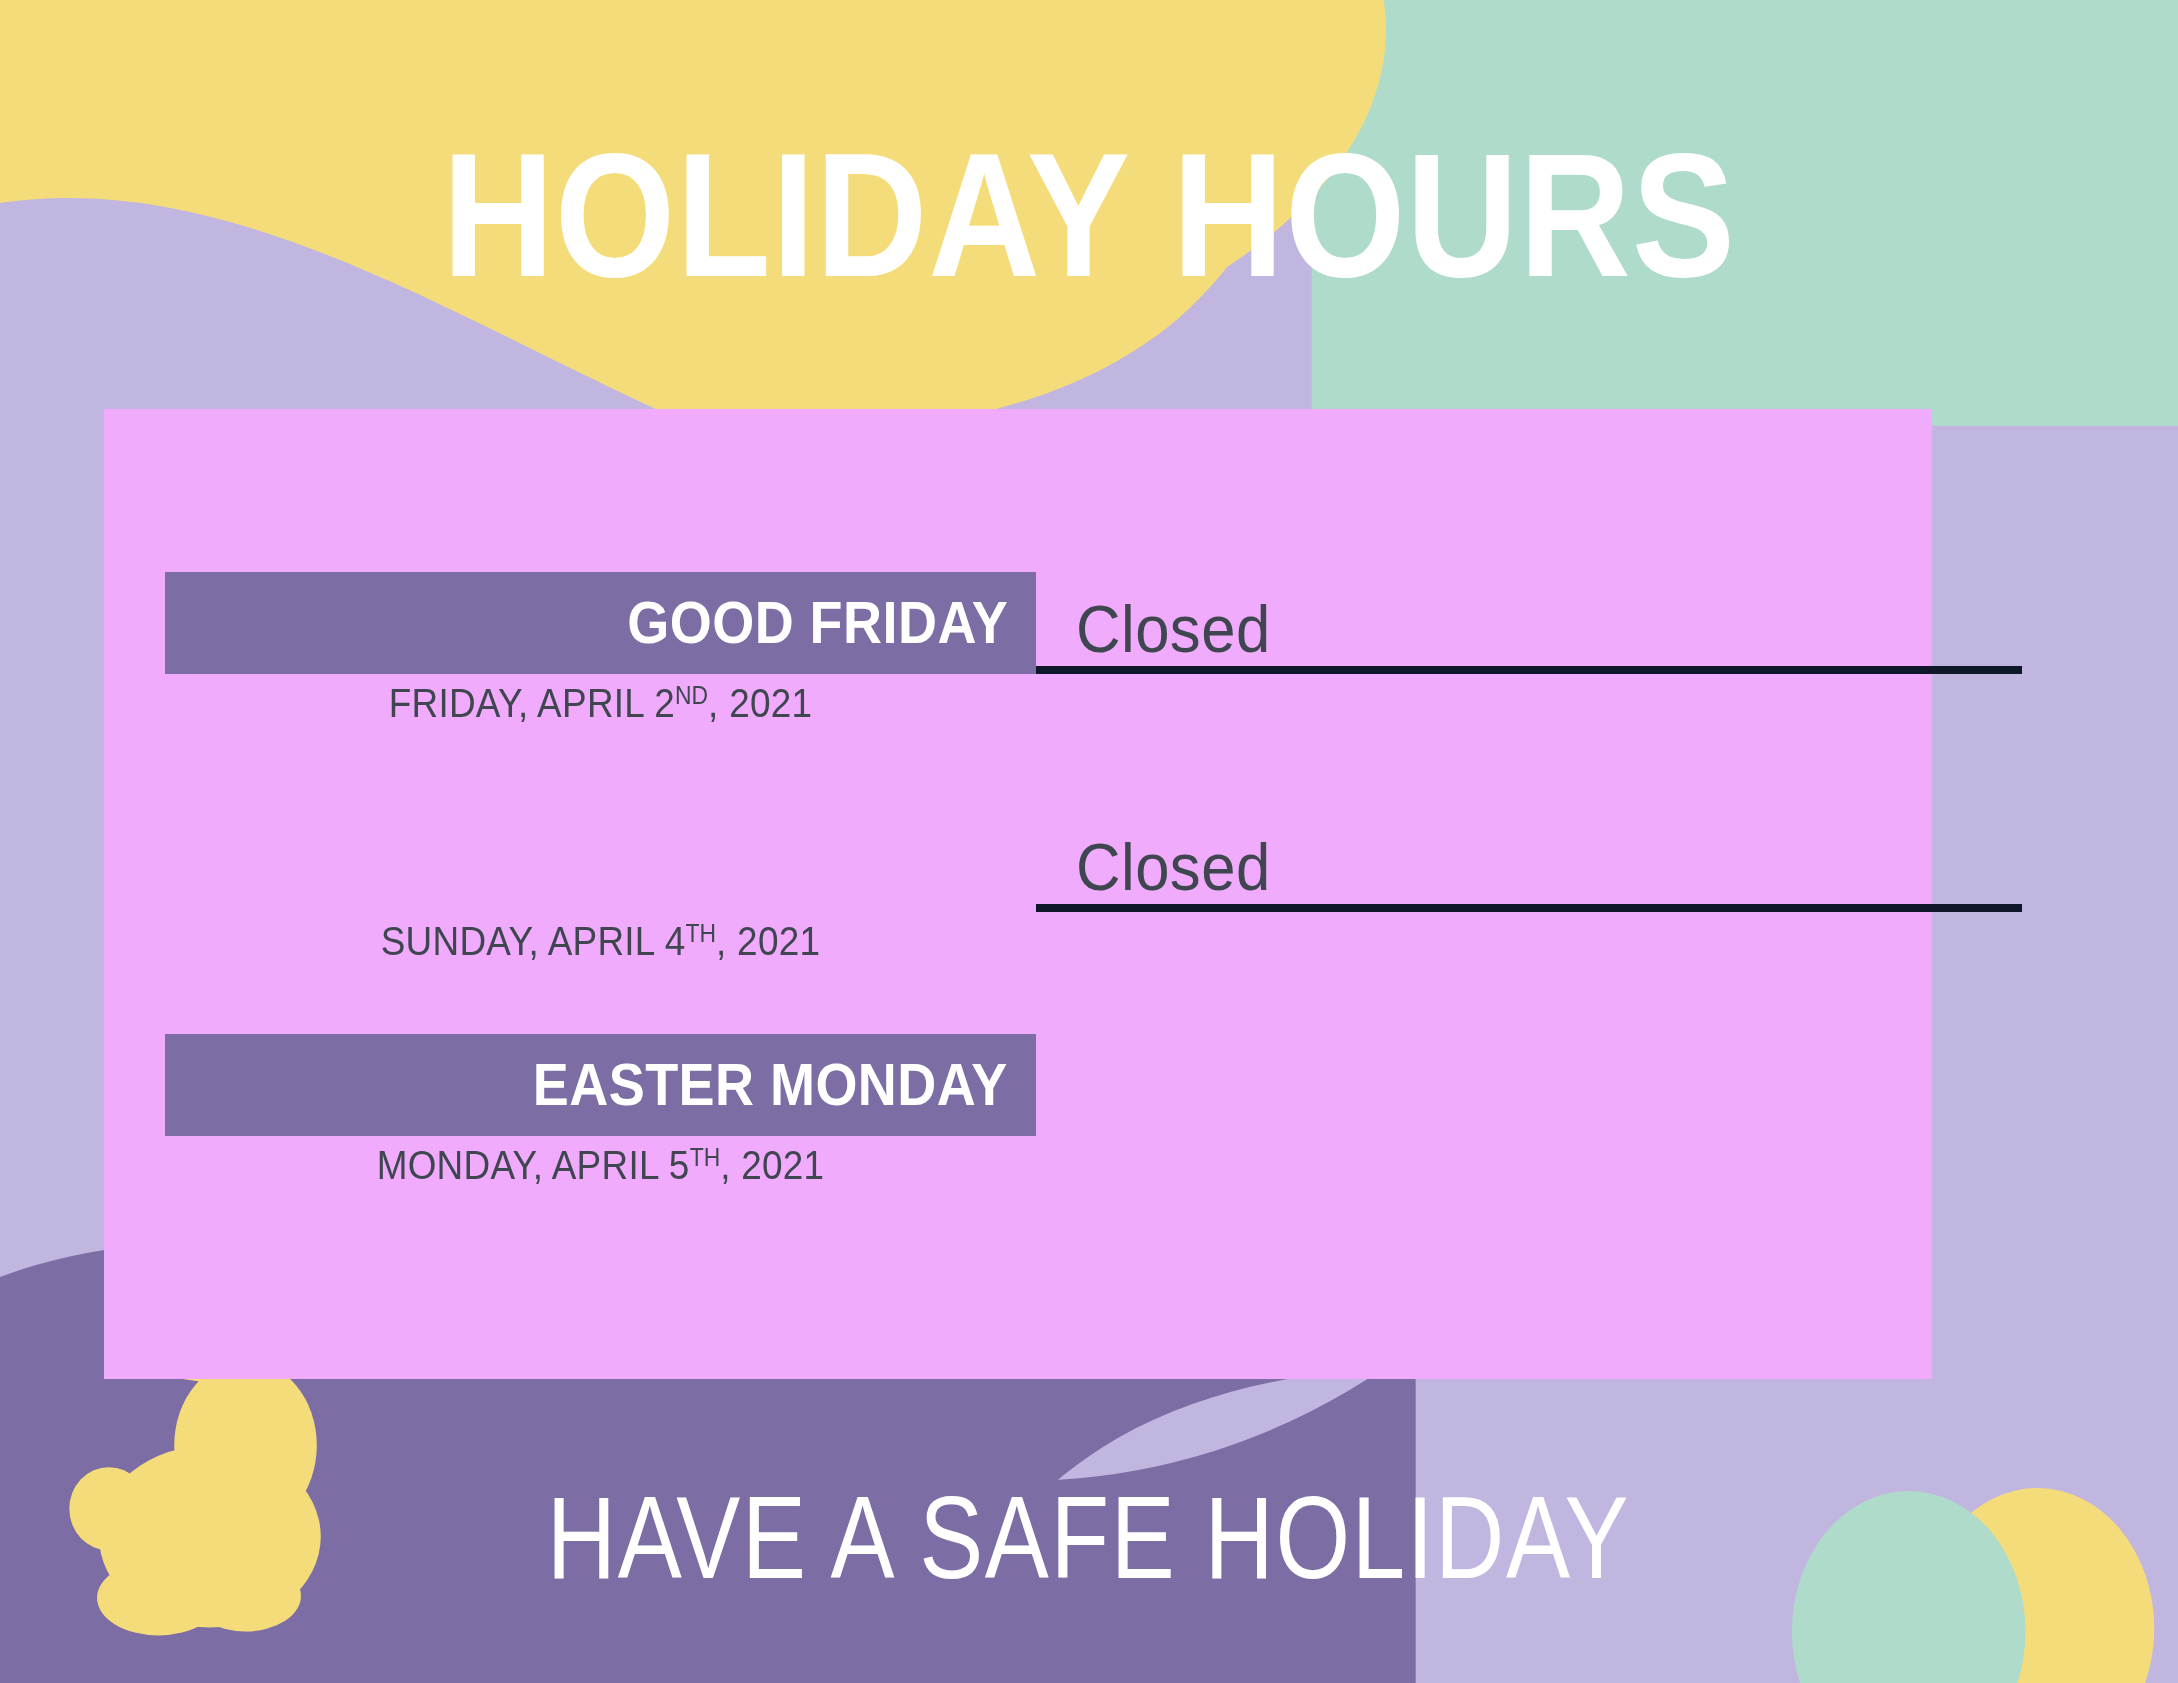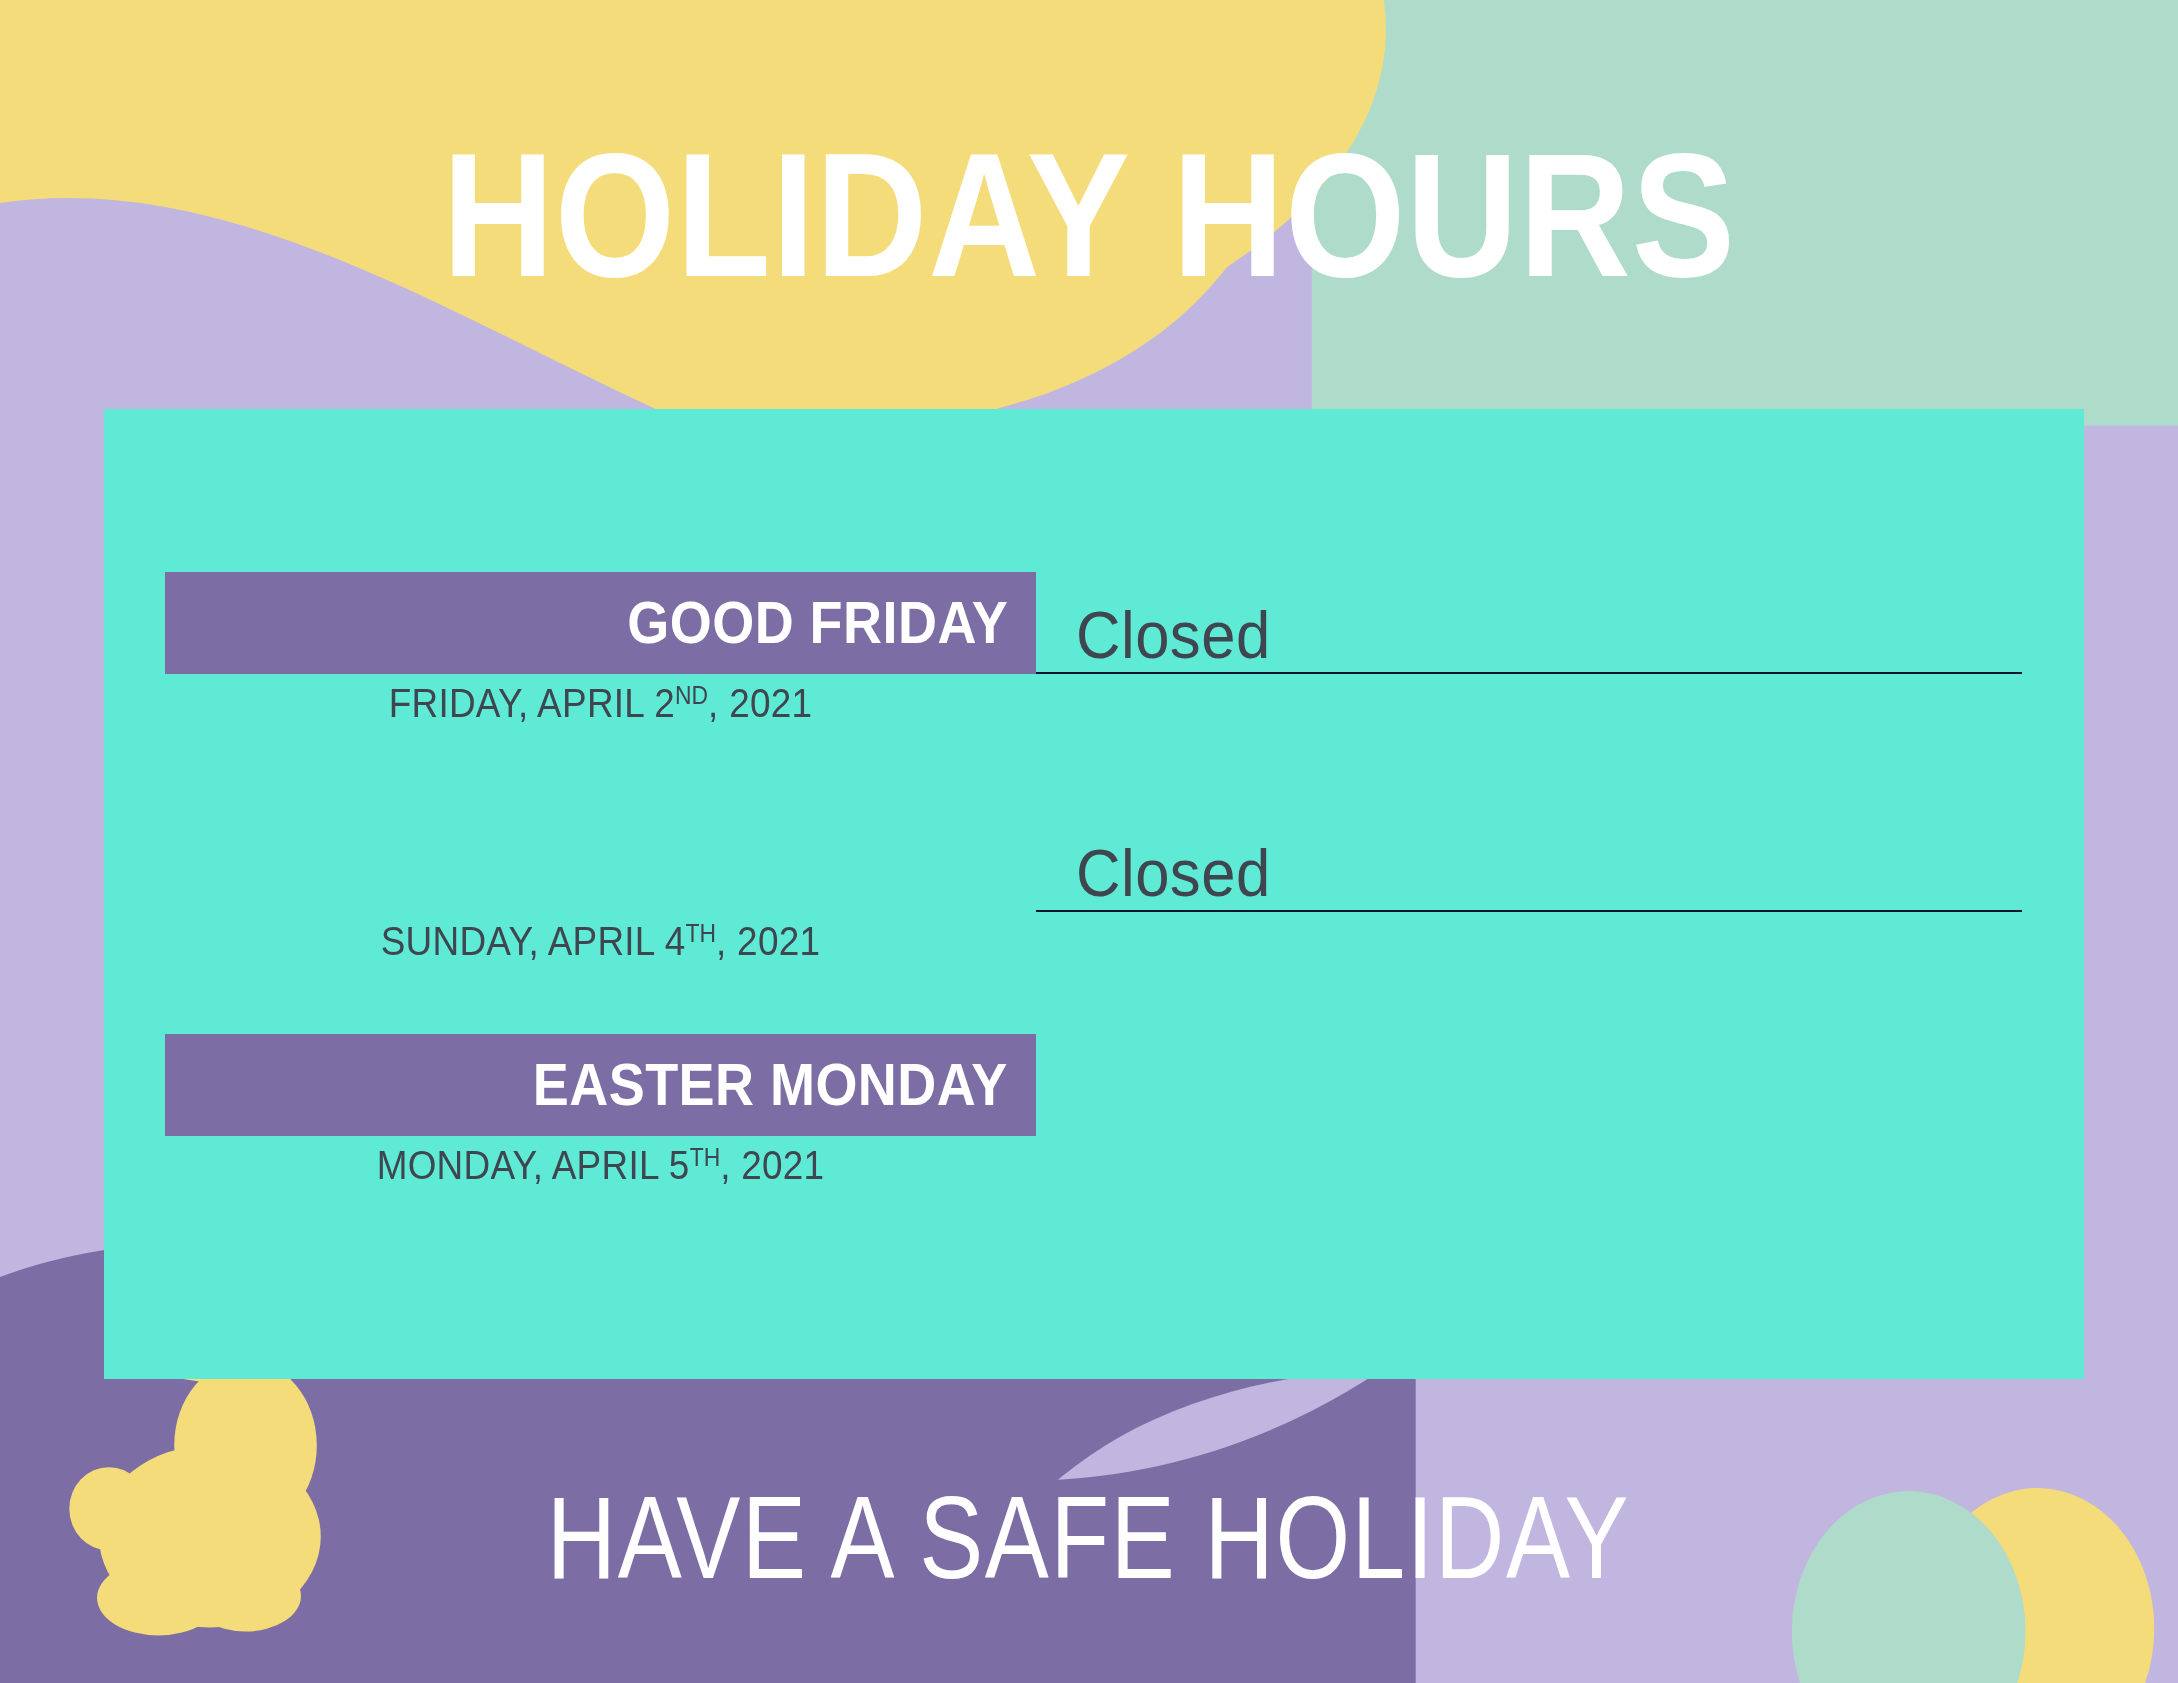--- a/index.html
+++ b/index.html
@@ -39,23 +39,23 @@
     transform: scaleX(0.88);
     transform-origin: center top;
     white-space: nowrap;
   }
 
   
   .card {
     position: absolute;
     left: 104px;
     top: 409px;
-    width: 1980px;
+    width: 1828px;
     height: 970px;
-    background: #5eead4;
+    background: #f0abfc;
   }
 
   
   .rows {
     position: absolute;
     left: 0;
     top: 0;
     width: 100%;
     height: 100%;
   }
@@ -110,21 +110,21 @@
     vertical-align: 0.52em;
     letter-spacing: 0;
   }
 
   .row-hours-wrap {
     position: absolute;
     left: 871px;
     top: 0;
     width: 986px;
     height: 102px;
-    border-bottom: 2px solid #0f172a;
+    border-bottom: 8px solid #0f172a;
     box-sizing: border-box;
     padding-left: 20px;
   }
   .row-hours {
     position: absolute;
     left: 40px;
     bottom: 2px;
     color: #3F4650;
     font-size: 67px;
     line-height: 1.05;

